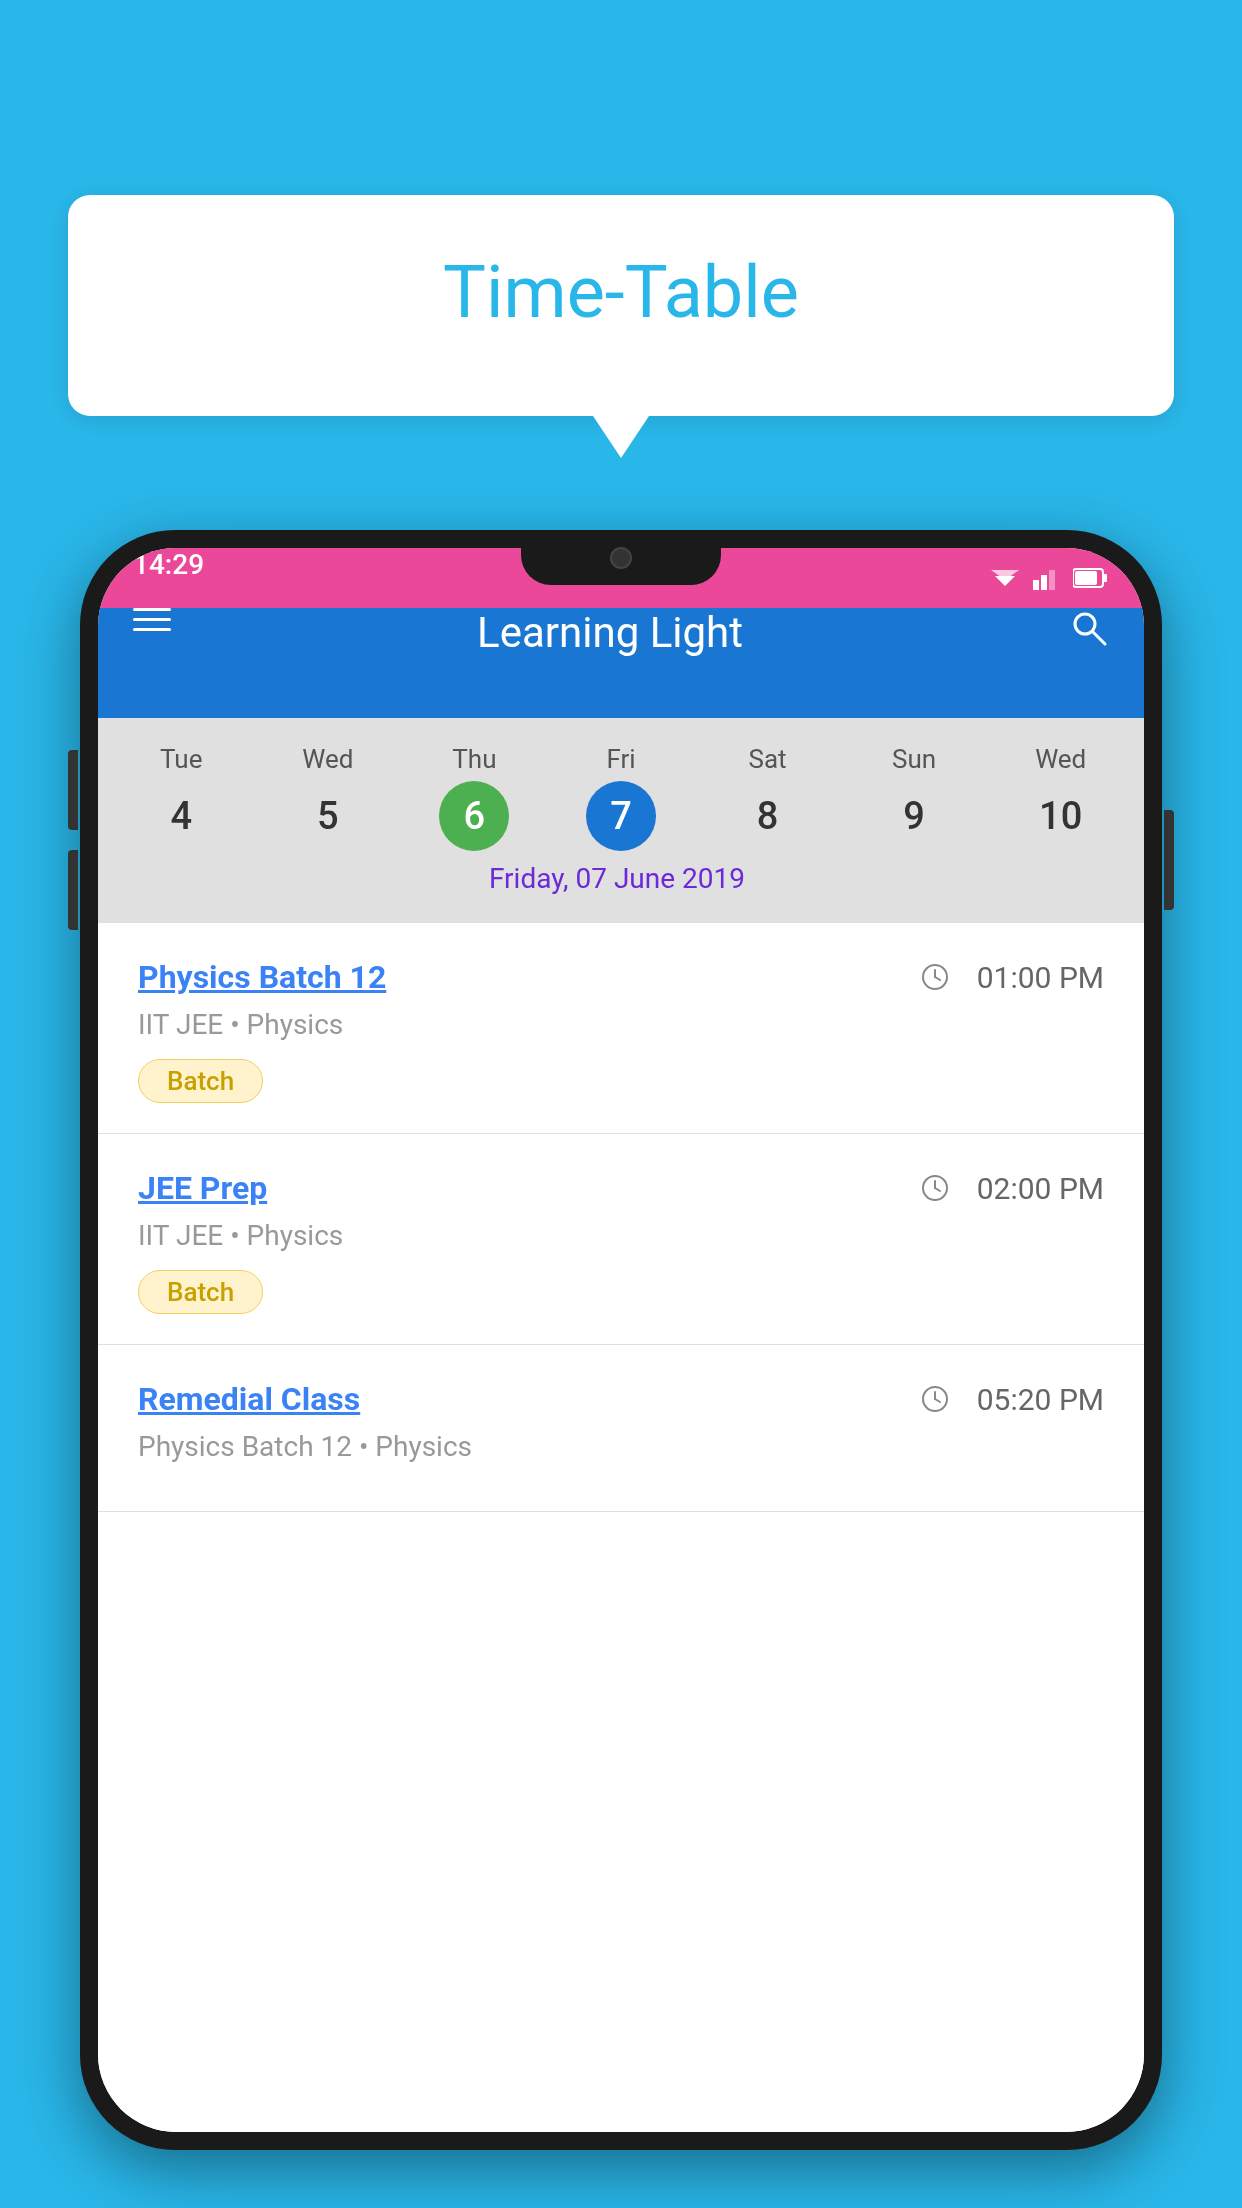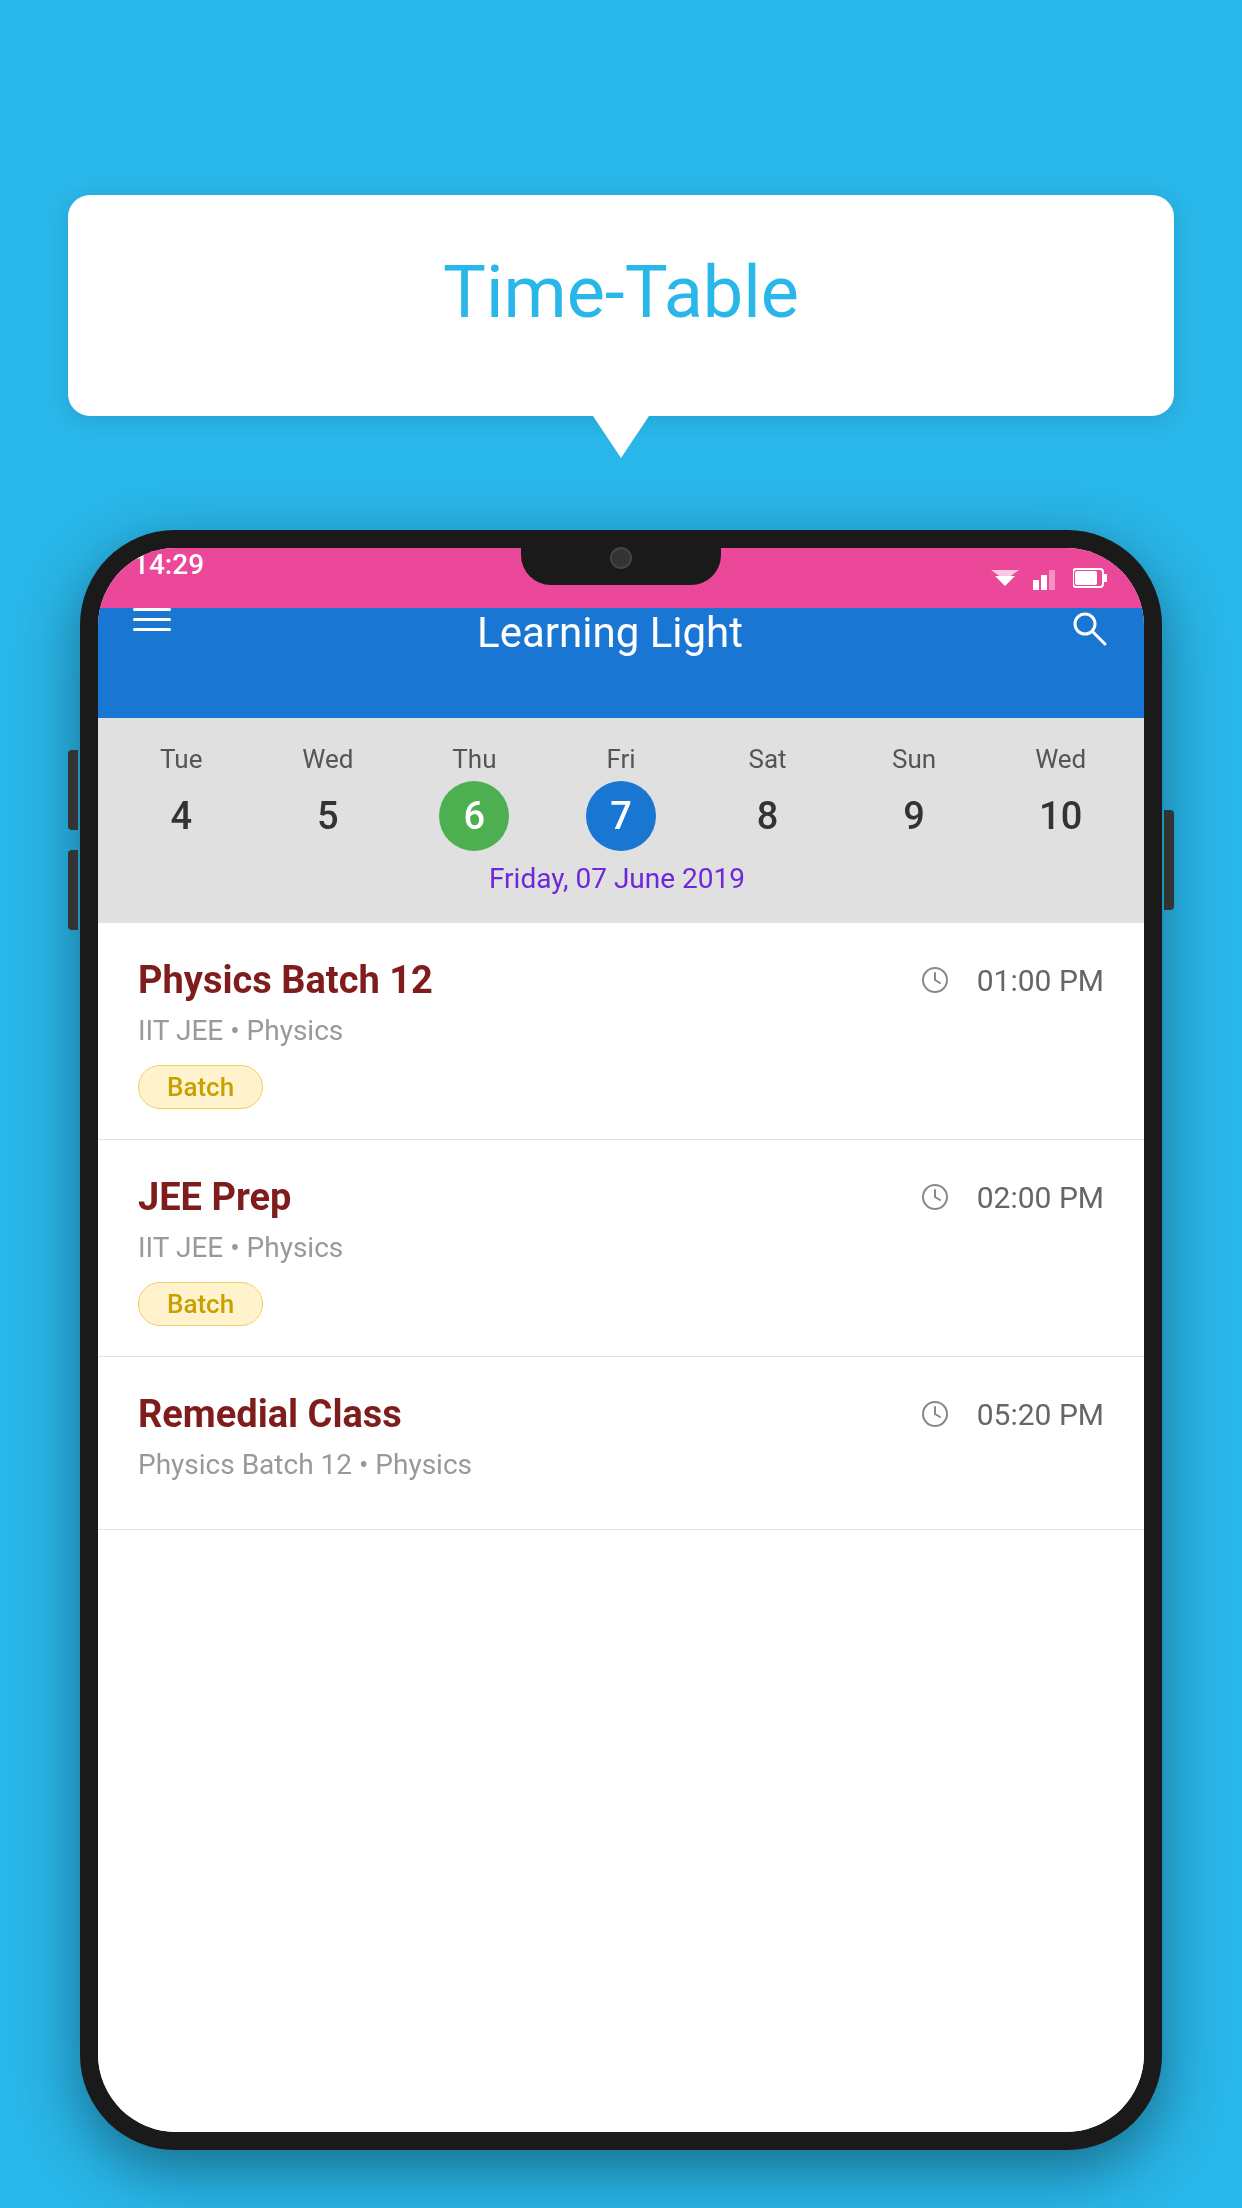--- a/index.html
+++ b/index.html
@@ -266,23 +266,24 @@
     }
 
     .class-item-header {
       display: flex;
       align-items: center;
       justify-content: space-between;
       margin-bottom: 12px;
     }
 
     .class-name {
-      font-size: 38px;
+      font-size: 32px;
       font-weight: 700;
-      color: #7f1d1d;
+      color: #3b82f6;
+      text-decoration: underline;
     }
 
     .class-time {
       display: flex;
       align-items: center;
       gap: 28px;
       font-size: 30px;
       color: #666;
     }
 

